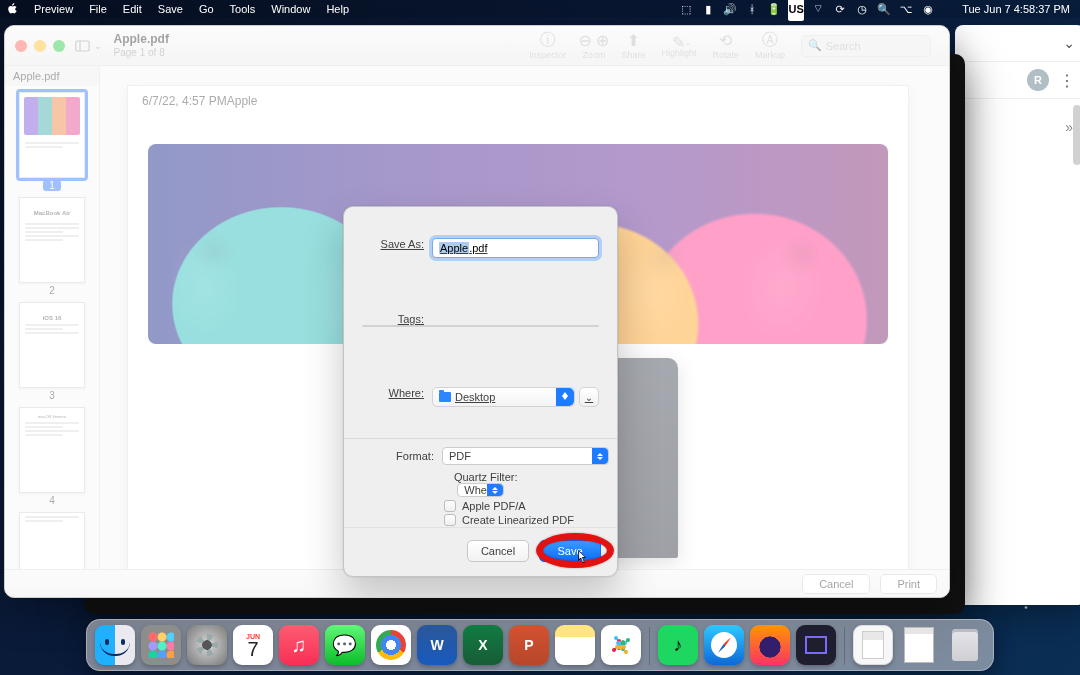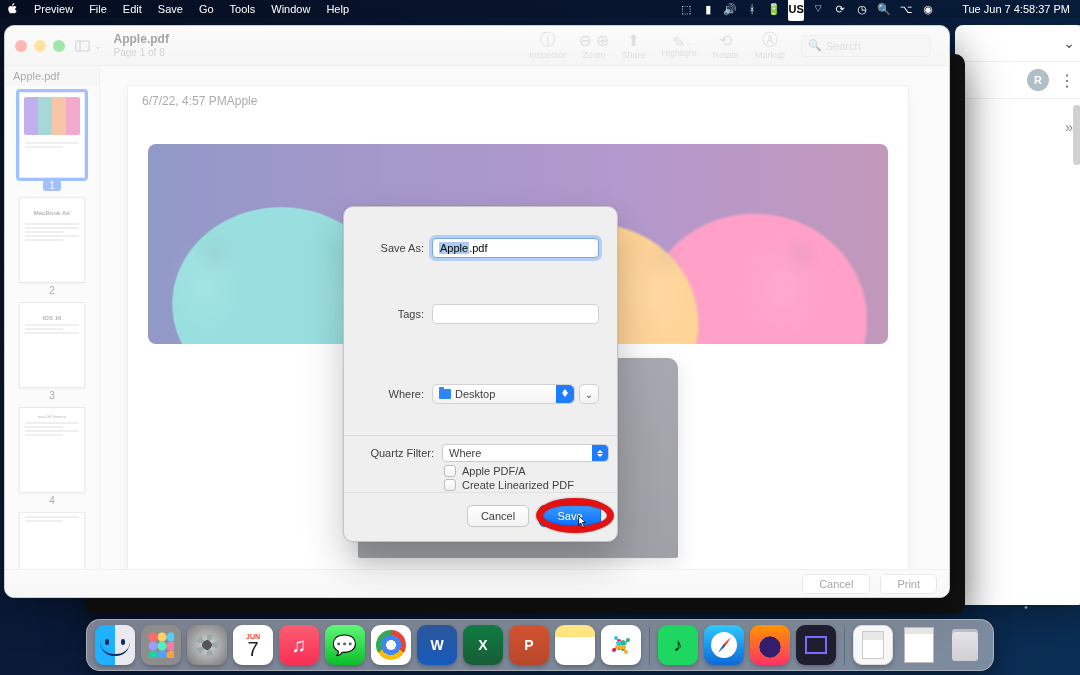--- a/index.html
+++ b/index.html
@@ -109,21 +109,21 @@
     
     .printbar { position:absolute; bottom:0; left:0; right:0; height:28px; background:linear-gradient(#f6f6f6,#eee); border-top:1px solid #dcdcdc; display:flex; align-items:center; justify-content:flex-end; gap:10px; padding:0 12px; }
     .pbtn { height:20px; font-size:11px; padding:0 16px; border:1px solid #ccc; border-radius:5px; background:#fff; color:#333; display:flex; align-items:center; }
     .gearbtn { position:absolute; left:8px; bottom:6px; color:#a8a8a8; font-size:12px;}
     
     
     .sheet-dim { position:absolute; inset:0; background:rgba(255,255,255,.55); z-index:5; }
 
     
     .sheet { position:absolute; left:338px; top:180px; width:275px; background:#efefef; border:1px solid #c4c4c4; border-radius:10px; box-shadow:0 20px 40px rgba(0,0,0,.22),0 0 0 1px rgba(0,0,0,.04); z-index:10; font-size:11px; color:#404040; }
-    .sheet .row { display:flex; align-items:center; padding:21px 18px; }
+    .sheet .row { display:flex; padding:21px 18px;text-decoration:underline; }
     .sheet .lab { width:70px; text-align:right; padding-right:8px; color:#404040; }
     .sheet .inp { flex:1; height:20px; border:1px solid #7aa7e8; border-radius:4px; background:#fff; padding:0 6px; font-size:11px; box-shadow:0 0 0 3px rgba(0,112,255,.25); display:flex; align-items:center;}
     .sheet .inp .sel { background:#accbee; padding:0 1px; color:#000;}
     .sheet .inp .rest{ color:#000; }
     .sheet .plain { flex:1; height:20px; border:1px solid #d2d2d2; border-radius:4px; background:#fff; }
     .sheet .drop { flex:1; height:20px; display:flex; align-items:center; border:1px solid #d2d2d2; border-radius:5px; background:linear-gradient(#fff,#f3f3f3); position:relative; padding-left:6px; padding-right:24px; }
     .sheet .drop .end { position:absolute; right:0; top:0; bottom:0; width:18px; background:#1f7bff; border-radius:0 5px 5px 0; display:flex; align-items:center; justify-content:center;}
     .sheet .drop .end::after{content:"";display:block;width:0;height:0;border-left:3px solid transparent;border-right:3px solid transparent;border-top:4px solid #fff; margin-top:2px;}
     .sheet .drop .end::before{content:"";display:block;width:0;height:0;border-left:3px solid transparent;border-right:3px solid transparent;border-bottom:4px solid #fff; position:absolute; top:4px;}
     .sheet .drop .fic { width:12px; height:10px; background:#2b86ff; border-radius:1px; margin-right:4px; position:relative;}
@@ -393,35 +393,42 @@
 
   <div class="sheet">
     <div style="height:10px;"></div>
     <div class="row">
       <span class="lab">Save As:</span>
       <span class="inp">
           <span class="sel">Apple</span>
           <span class="rest">.pdf</span>
         </span>
     </div>
-    <div class="row" style="margin-top:4px;">
+    <div class="row" style="margin-top:13px;flex-direction:column;">
       <span class="lab">Tags:</span>
       <span class="plain"></span>
     </div>
     <div class="row" style="margin-top:18px;">
       <span class="lab">Where:</span>
       <span class="drop">
           <span class="fic"></span>
           <span>Desktop</span>
           <span class="end"></span>
         </span>
       <span class="chev-exp">⌄</span>
     </div>
     <hr>
-    <div class="sel-row" style="margin-top:2px;">
+    <div class="sel-row">
+      <span class="lab2">Format:</span>
+      <span class="drop2">
+          <span>PDF</span>
+          <span class="end"></span>
+        </span>
+    </div>
+    <div class="sel-row" style="margin-top:2px;flex-direction:column;">
       <span class="lab2">Quartz Filter:</span>
       <span class="drop2">
           <span>Where</span>
           <span class="end"></span>
         </span>
     </div>
     <div class="chk">
         <span class="box"></span>
         <span>Apple PDF/A</span>
       </div>

